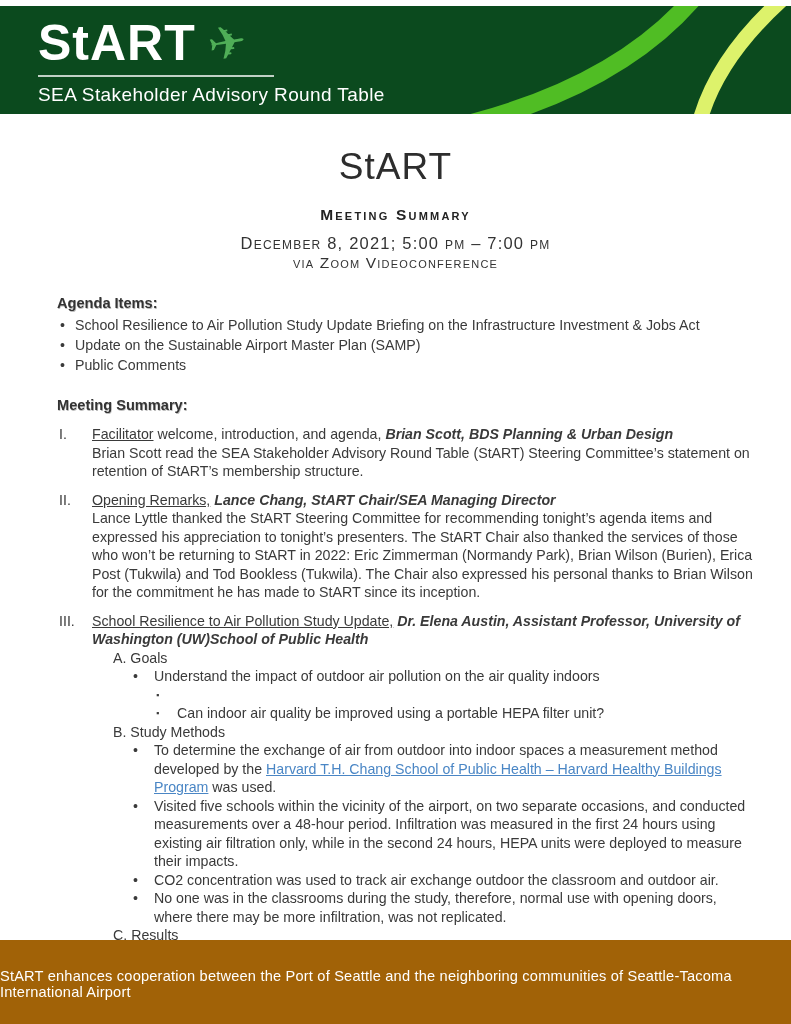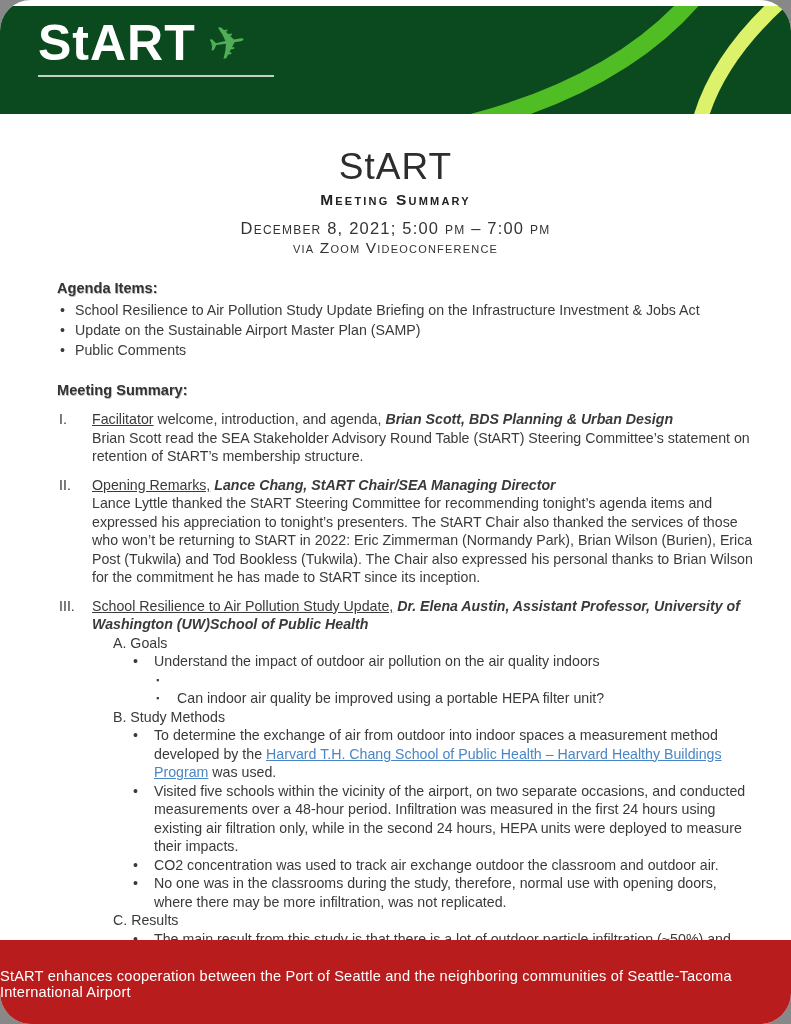--- a/index.html
+++ b/index.html
@@ -5,21 +5,20 @@
   * { margin:0; padding:0; box-sizing:border-box; }
   html,body { background:#888; }
   .page {
     position:relative;
     width:791px; height:1024px;
     margin:0 auto;
     background:#ffffff;
     font-family:"Liberation Sans", sans-serif;
     color:#3a3a3a;
     overflow:hidden;
-    border-radius:31px;
   }
 
   
   .band {
     position:relative;
     margin-top:6px;
     width:791px; height:108px;
     background:#0b4a1e;
     overflow:hidden;
   }
@@ -38,21 +37,21 @@
   }
   .logo-rule { width:236px; height:2px; background:rgba(255,255,255,.75); margin-top:6px; }
   .logo-sub { color:#ffffff; font-size:19px; letter-spacing:.4px; margin-top:7px; font-weight:400; }
 
   
   .doc-title {
     margin-top:32px; text-align:center;
     font-size:37px; font-weight:300; letter-spacing:1px; color:#2d2d2d;
   }
   .doc-sub {
-    margin-top:3px; text-align:center;
+    margin-top:18px; text-align:center;
     font-variant:small-caps; font-weight:700;
     font-size:15.5px; letter-spacing:2.2px; color:#222222;
   }
   .doc-date {
     margin-top:10px; text-align:center;
     font-variant:small-caps; font-size:16.5px; letter-spacing:1.2px; color:#333333;
   }
   .doc-venue {
     margin-top:1px; text-align:center;
     font-variant:small-caps; font-size:15.5px; letter-spacing:1.2px; color:#333333;
@@ -82,21 +81,21 @@
   .l1 .mark { flex:none; width:23px; padding-left:2px; }
   .l2 { display:flex; margin-left:63px; }
   .l2 .mark { flex:none; width:22px; padding-left:1px; font-size:9px; }
 
   .link { color:#4a86c5; text-decoration:underline; cursor:pointer; }
 
   
   .footer-band {
     position:absolute; left:0; bottom:0;
     width:791px; height:84px;
-    background:#b91c1c;
+    background:#a16207;
     color:#ffffff;
     display:flex; justify-content:center;
     padding-top:28px;
     font-size:14.6px; letter-spacing:.2px;
   }
 </style>
 </head>
 <body>
 
 <div class="page">
@@ -105,20 +104,21 @@
     <svg class="curves" width="791" height="108" viewBox="0 0 791 108">
       <path d="M 697 -12 Q 622 78 468 118" fill="none" stroke="#50BD24" stroke-width="18"></path>
       <path d="M 786 -10 Q 716 52 699 118" fill="none" stroke="#DDF26B" stroke-width="15"></path>
     </svg>
     <div class="logo-block">
       <div class="logo-row">
         <span class="logo-word">StART</span>
         <span class="plane">✈</span>
       </div>
       <div class="logo-rule"></div>
+      <div class="logo-sub">SEA Stakeholder Advisory Round Table</div>
     </div>
   </div>
 
   <div class="doc-title">StART</div>
   <div class="doc-sub">Meeting Summary</div>
   <div class="doc-date">December 8, 2021; 5:00 pm – 7:00 pm</div>
   <div class="doc-venue">via Zoom Videoconference</div>
 
   <div class="body-area">
 

